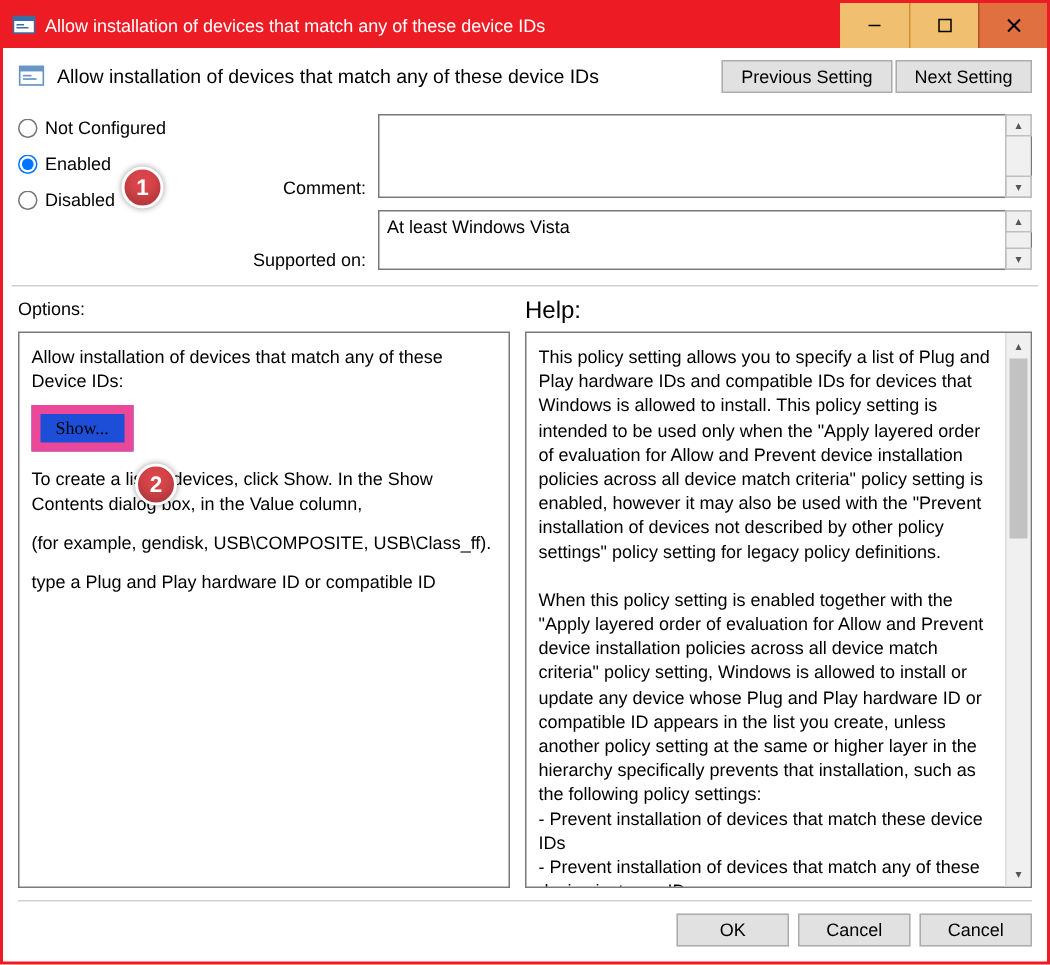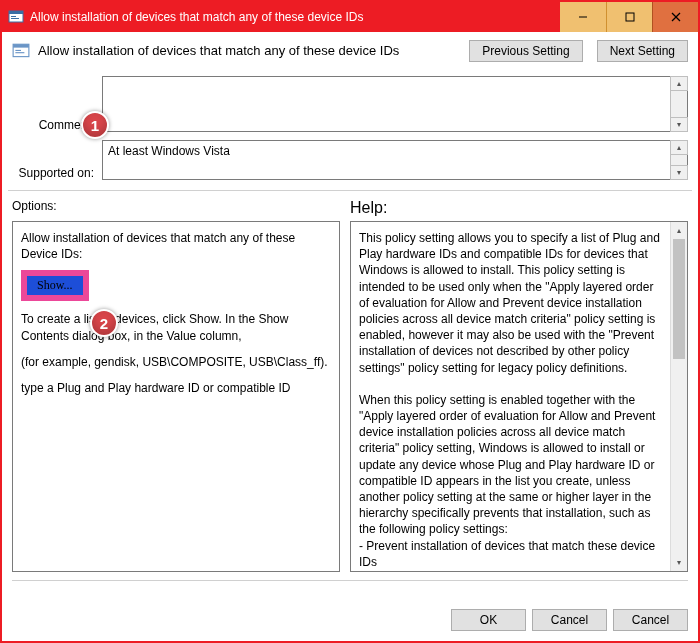--- a/index.html
+++ b/index.html
@@ -50,21 +50,21 @@
     display: flex;
     flex-direction: column;
   }
   .headrow {
     display: flex;
     align-items: flex-start;
     gap: 8px;
   }
   .headrow .h-icon { width:18px; height:18px; margin-top:2px;}
   .headrow .h-title { flex:1; font-size:13px; padding-top:3px;}
-  .navbtns { display:flex; gap:14px; margin-left:auto; }
+  .navbtns { display:flex; gap:2px; margin-left:auto; }
   .btn {
     background: #e1e1e1;
     border: 1px solid #adadad;
     padding: 3px 12px;
     font-family: inherit;
     font-size: 12px;
     cursor: default;
   }
   .cfgrow {
     display:flex;
@@ -232,21 +232,21 @@
     pointer-events:none;
   }
   .footer {
     padding-top:8px;
     display:flex;
     justify-content:flex-end;
     gap:6px;
     border-top:1px solid #d0d0d0;
     margin-top:8px;
   }
-  .footer .btn { width:75px;margin-top:20px; }
+  .footer .btn { width:75px; }
   .helptext { line-height:1.35; }
   .opttext { line-height:1.35; }
   .opttext p { margin:0 0 10px 0; }
 </style>
 </head>
 <body>
 
 <div class="outer">
 
   <div class="titlebar">
@@ -287,20 +287,34 @@
         <rect x="3" y="9" width="8" height="1" fill="#6a95c6"></rect>
       </svg>
       <div class="h-title">Allow installation of devices that match any of these device IDs</div>
       <div class="navbtns">
         <button class="btn">Previous Setting</button>
         <button class="btn">Next Setting</button>
       </div>
     </div>
 
     <div class="cfgrow">
+      <div class="radios">
+        <label class="radio">
+          <input type="radio" name="st" style="">
+          <span>Not Configured</span>
+        </label>
+        <label class="radio">
+          <input type="radio" name="st" checked="" style="">
+          <span>Enabled</span>
+        </label>
+        <label class="radio">
+          <input type="radio" name="st" style="">
+          <span>Disabled</span>
+        </label>
+      </div>
 
       <div class="fields">
         <div class="fieldrow">
           <label>Comment:</label>
           <div class="boxwrap tall">
             <div class="inner"></div>
             <div class="spinbtns">
               <div class="spinbtn">
                   <span>▴</span>
                 </div>

